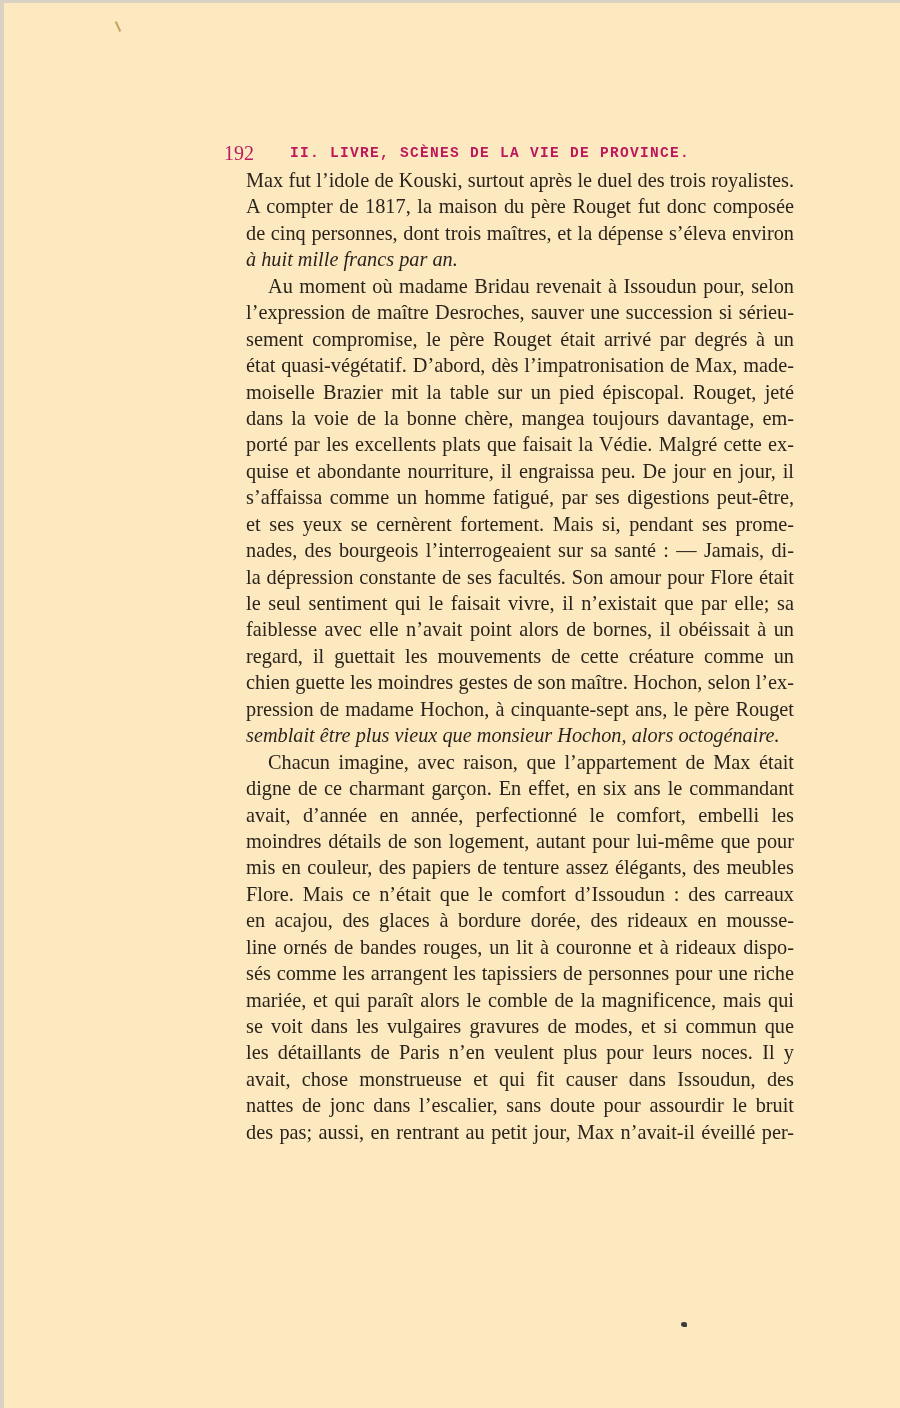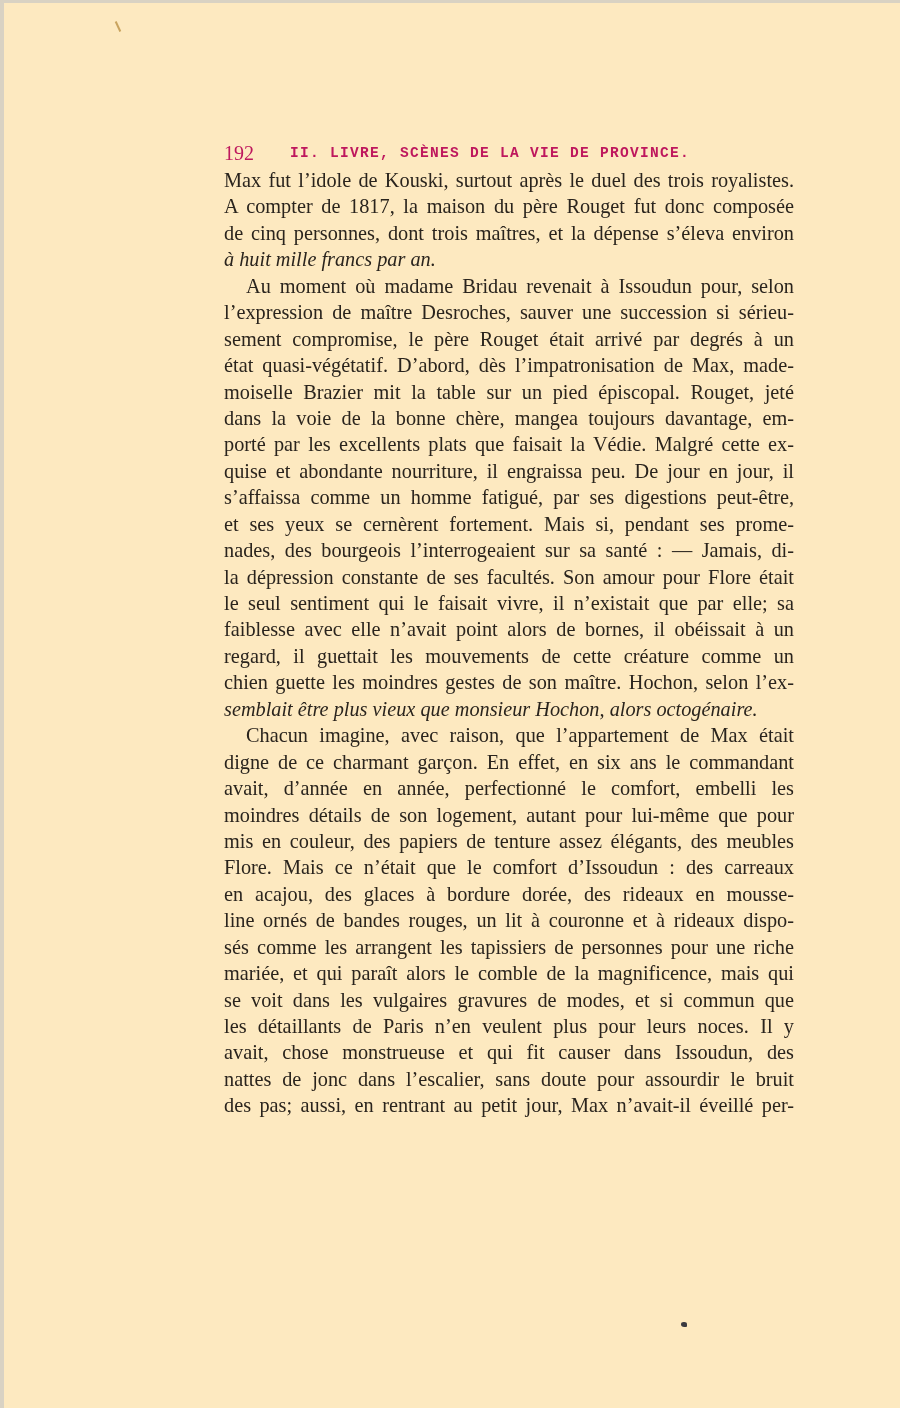--- a/index.html
+++ b/index.html
@@ -29,21 +29,21 @@
     font-variant: small-caps; font-family: Liberation Mono, monospace;
     white-space: nowrap;
   }
   .body-text {
     position: absolute; left: 220px; top: 164px; width: 570px;
     font-family: "Liberation Serif", serif; font-size: 20.3px;
     line-height: 26.45px; color: #2a241d;
   }
   .line {
     display: block; white-space: nowrap; text-align: justify;
-    text-align-last: justify; height: 26.45px; overflow: visible;
+    text-align-last: justify; height: 26.45px; overflow: visible; margin-left: 22px;
   }
   .line.last { text-align-last: left; font-style: italic; }
   .line.indent { padding-left: 22px; }
   .mark {
     position: absolute; color: #9b7a3a;
   }
   .tick-mark {
     left: 113px; top: 18px; width: 2px; height: 11px;
     background: #c9a35e; transform: rotate(-25deg);
   }
@@ -77,20 +77,21 @@
       <span class="line">porté par les excellents plats que faisait la Védie. Malgré cette ex-</span>
       <span class="line">quise et abondante nourriture, il engraissa peu. De jour en jour, il</span>
       <span class="line">s’affaissa comme un homme fatigué, par ses digestions peut-être,</span>
       <span class="line">et ses yeux se cernèrent fortement. Mais si, pendant ses prome-</span>
       <span class="line">nades, des bourgeois l’interrogeaient sur sa santé : — Jamais, di-</span>
       <span class="line">la dépression constante de ses facultés. Son amour pour Flore était</span>
       <span class="line">le seul sentiment qui le faisait vivre, il n’existait que par elle; sa</span>
       <span class="line">faiblesse avec elle n’avait point alors de bornes, il obéissait à un</span>
       <span class="line">regard, il guettait les mouvements de cette créature comme un</span>
       <span class="line">chien guette les moindres gestes de son maître. Hochon, selon l’ex-</span>
+      <span class="line">pression de madame Hochon, à cinquante-sept ans, le père Rouget</span>
       <span class="line last">semblait être plus vieux que monsieur Hochon, alors octogénaire.</span>
       <span class="line indent">Chacun imagine, avec raison, que l’appartement de Max était</span>
       <span class="line">digne de ce charmant garçon. En effet, en six ans le commandant</span>
       <span class="line">avait, d’année en année, perfectionné le comfort, embelli les</span>
       <span class="line">moindres détails de son logement, autant pour lui-même que pour</span>
       <span class="line">mis en couleur, des papiers de tenture assez élégants, des meubles</span>
       <span class="line">Flore. Mais ce n’était que le comfort d’Issoudun : des carreaux</span>
       <span class="line">en acajou, des glaces à bordure dorée, des rideaux en mousse-</span>
       <span class="line">line ornés de bandes rouges, un lit à couronne et à rideaux dispo-</span>
       <span class="line">sés comme les arrangent les tapissiers de personnes pour une riche</span>

